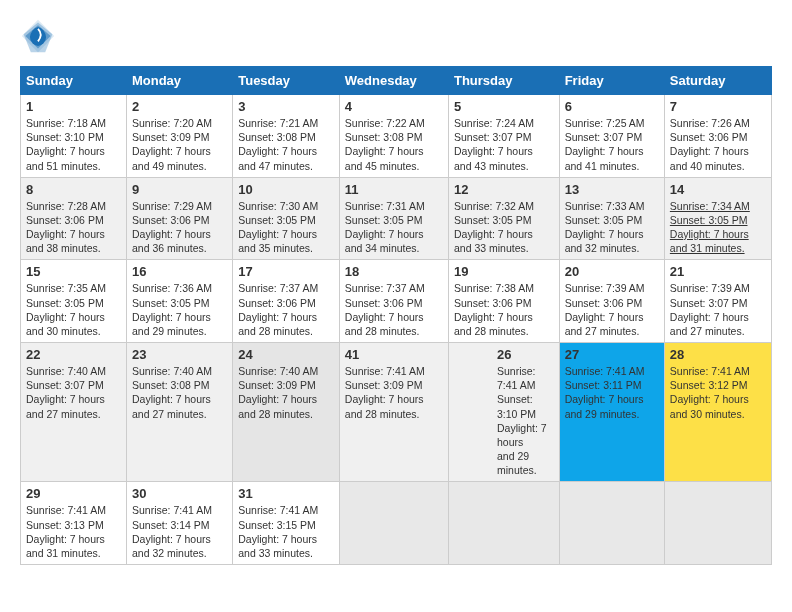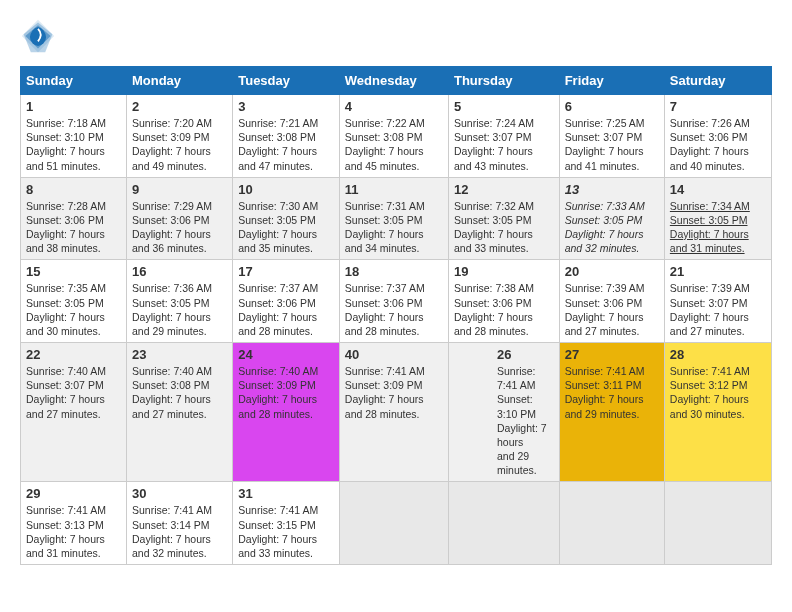--- a/index.html
+++ b/index.html
@@ -211,21 +211,21 @@
 Daylight: 7 hours
 and 34 minutes.</div>
           </td>
           <td style="background: rgb(240, 240, 240);">
             <span class="day-num">12</span>
             <div class="day-info" style="white-space: pre-line;">Sunrise: 7:32 AM
 Sunset: 3:05 PM
 Daylight: 7 hours
 and 33 minutes.</div>
           </td>
-          <td style="background: rgb(240, 240, 240); font-style: italic;">
+          <td style="background: rgb(240, 240, 240);">
             <span class="day-num">13</span>
             <div class="day-info" style="white-space: pre-line;">Sunrise: 7:33 AM
 Sunset: 3:05 PM
 Daylight: 7 hours
 and 32 minutes.</div>
           </td>
           <td style="background: rgb(240, 240, 240);">
             <span class="day-num">14</span>
             <div class="day-info" style="white-space: pre-line; text-decoration: underline;">Sunrise: 7:34 AM
 Sunset: 3:05 PM
@@ -292,42 +292,42 @@
 Daylight: 7 hours
 and 27 minutes.</div>
           </td>
           <td style="background: rgb(240, 240, 240);">
             <span class="day-num">23</span>
             <div class="day-info" style="white-space: pre-line;">Sunrise: 7:40 AM
 Sunset: 3:08 PM
 Daylight: 7 hours
 and 27 minutes.</div>
           </td>
-          <td style="background: #d946ef;">
+          <td style="background: #e5e5e5;">
             <span class="day-num">24</span>
             <div class="day-info" style="white-space: pre-line;">Sunrise: 7:40 AM
 Sunset: 3:09 PM
 Daylight: 7 hours
 and 28 minutes.</div>
           </td>
           <td style="background: rgb(240, 240, 240);">
-            <span class="day-num">40</span>
+            <span class="day-num">41</span>
             <div class="day-info" style="white-space: pre-line;">Sunrise: 7:41 AM
 Sunset: 3:09 PM
 Daylight: 7 hours
 and 28 minutes.</div>
           </td>
           <td style="background: rgb(240, 240, 240); padding-left: 48px;">
             <span class="day-num">26</span>
             <div class="day-info" style="white-space: pre-line;">Sunrise: 7:41 AM
 Sunset: 3:10 PM
 Daylight: 7 hours
 and 29 minutes.</div>
           </td>
-          <td style="background: #eab308;">
+          <td style="background: #0ea5e9;">
             <span class="day-num">27</span>
             <div class="day-info" style="white-space: pre-line;">Sunrise: 7:41 AM
 Sunset: 3:11 PM
 Daylight: 7 hours
 and 29 minutes.</div>
           </td>
           <td style="background: #fde047; margin-top: 48px;">
             <span class="day-num">28</span>
             <div class="day-info" style="white-space: pre-line;">Sunrise: 7:41 AM
 Sunset: 3:12 PM

